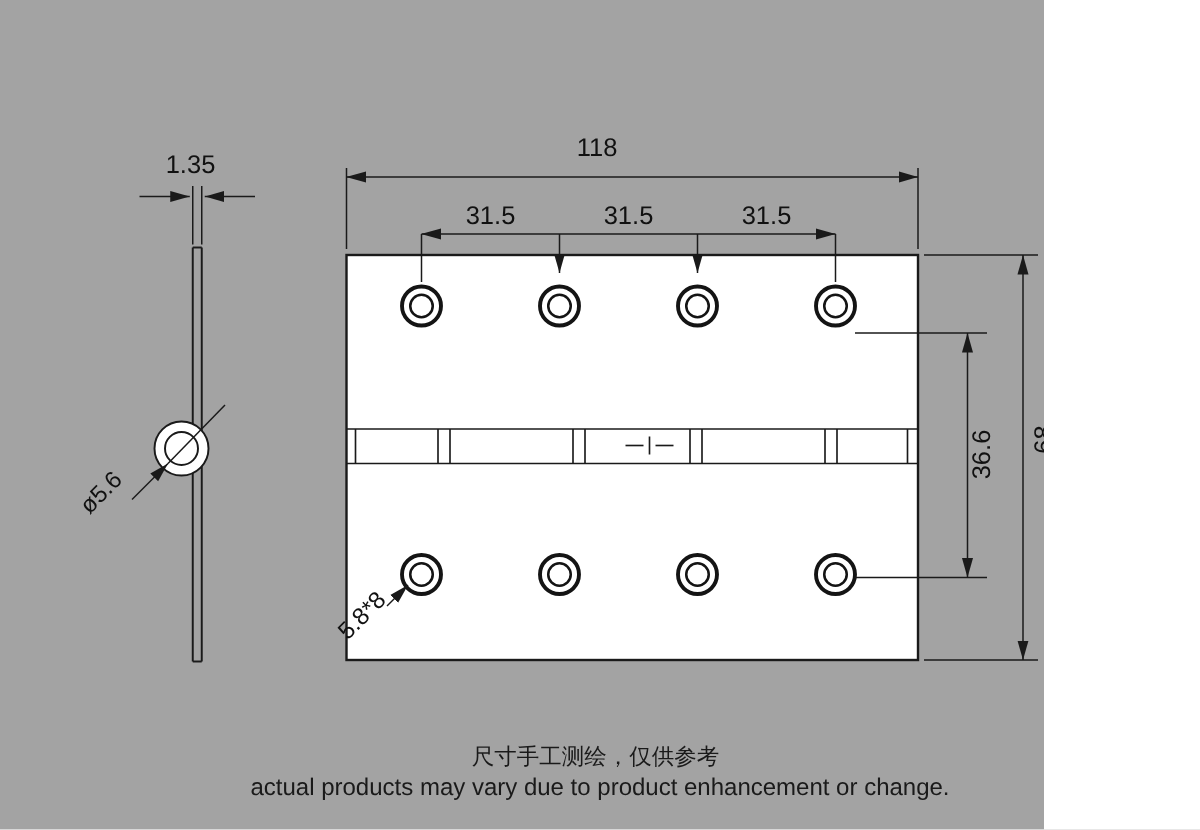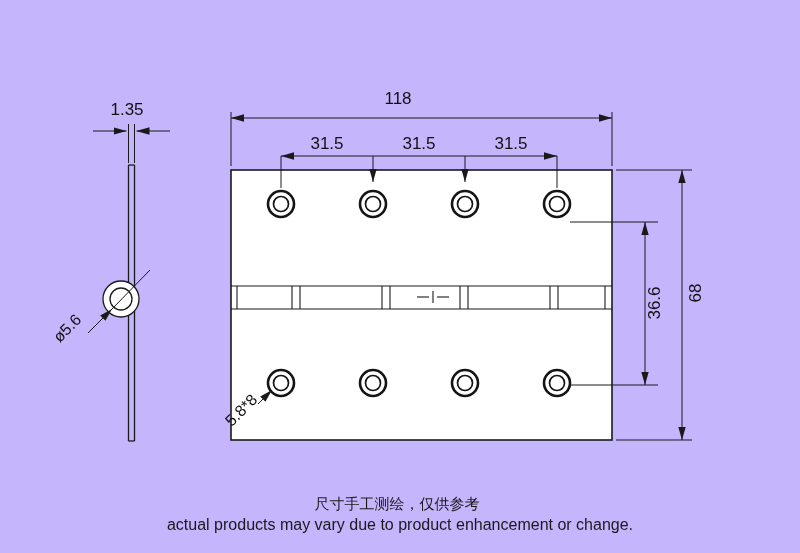--- a/index.html
+++ b/index.html
@@ -1,20 +1,20 @@
 <!DOCTYPE html>
 <html><head>
 <meta charset="utf-8">
 <style>
   html, body { margin: 0; padding: 0; background: #ffffff; }
   .page {
     position: relative;
-    width: 800px;
+    width: 696px;
     height: 553px;
-    background: #c4b5fd;
+    background: #a3a3a3;
     font-family: "Liberation Sans", sans-serif;
     overflow: hidden;
   }
   svg { display: block; }
   .plate  { stroke: #1a1a1a; stroke-width: 1.6; fill: none; }
   .edge   { stroke: #1a1a1a; stroke-width: 1.3; fill: none; }
   .thin   { stroke: #1a1a1a; stroke-width: 1.1; fill: none; }
   .dim    { stroke: #1a1a1a; stroke-width: 1;   fill: none; }
   .hole-outer { stroke: #141414; stroke-width: 2.6; fill: none; }
   .hole-inner { stroke: #141414; stroke-width: 1.7; fill: none; }

